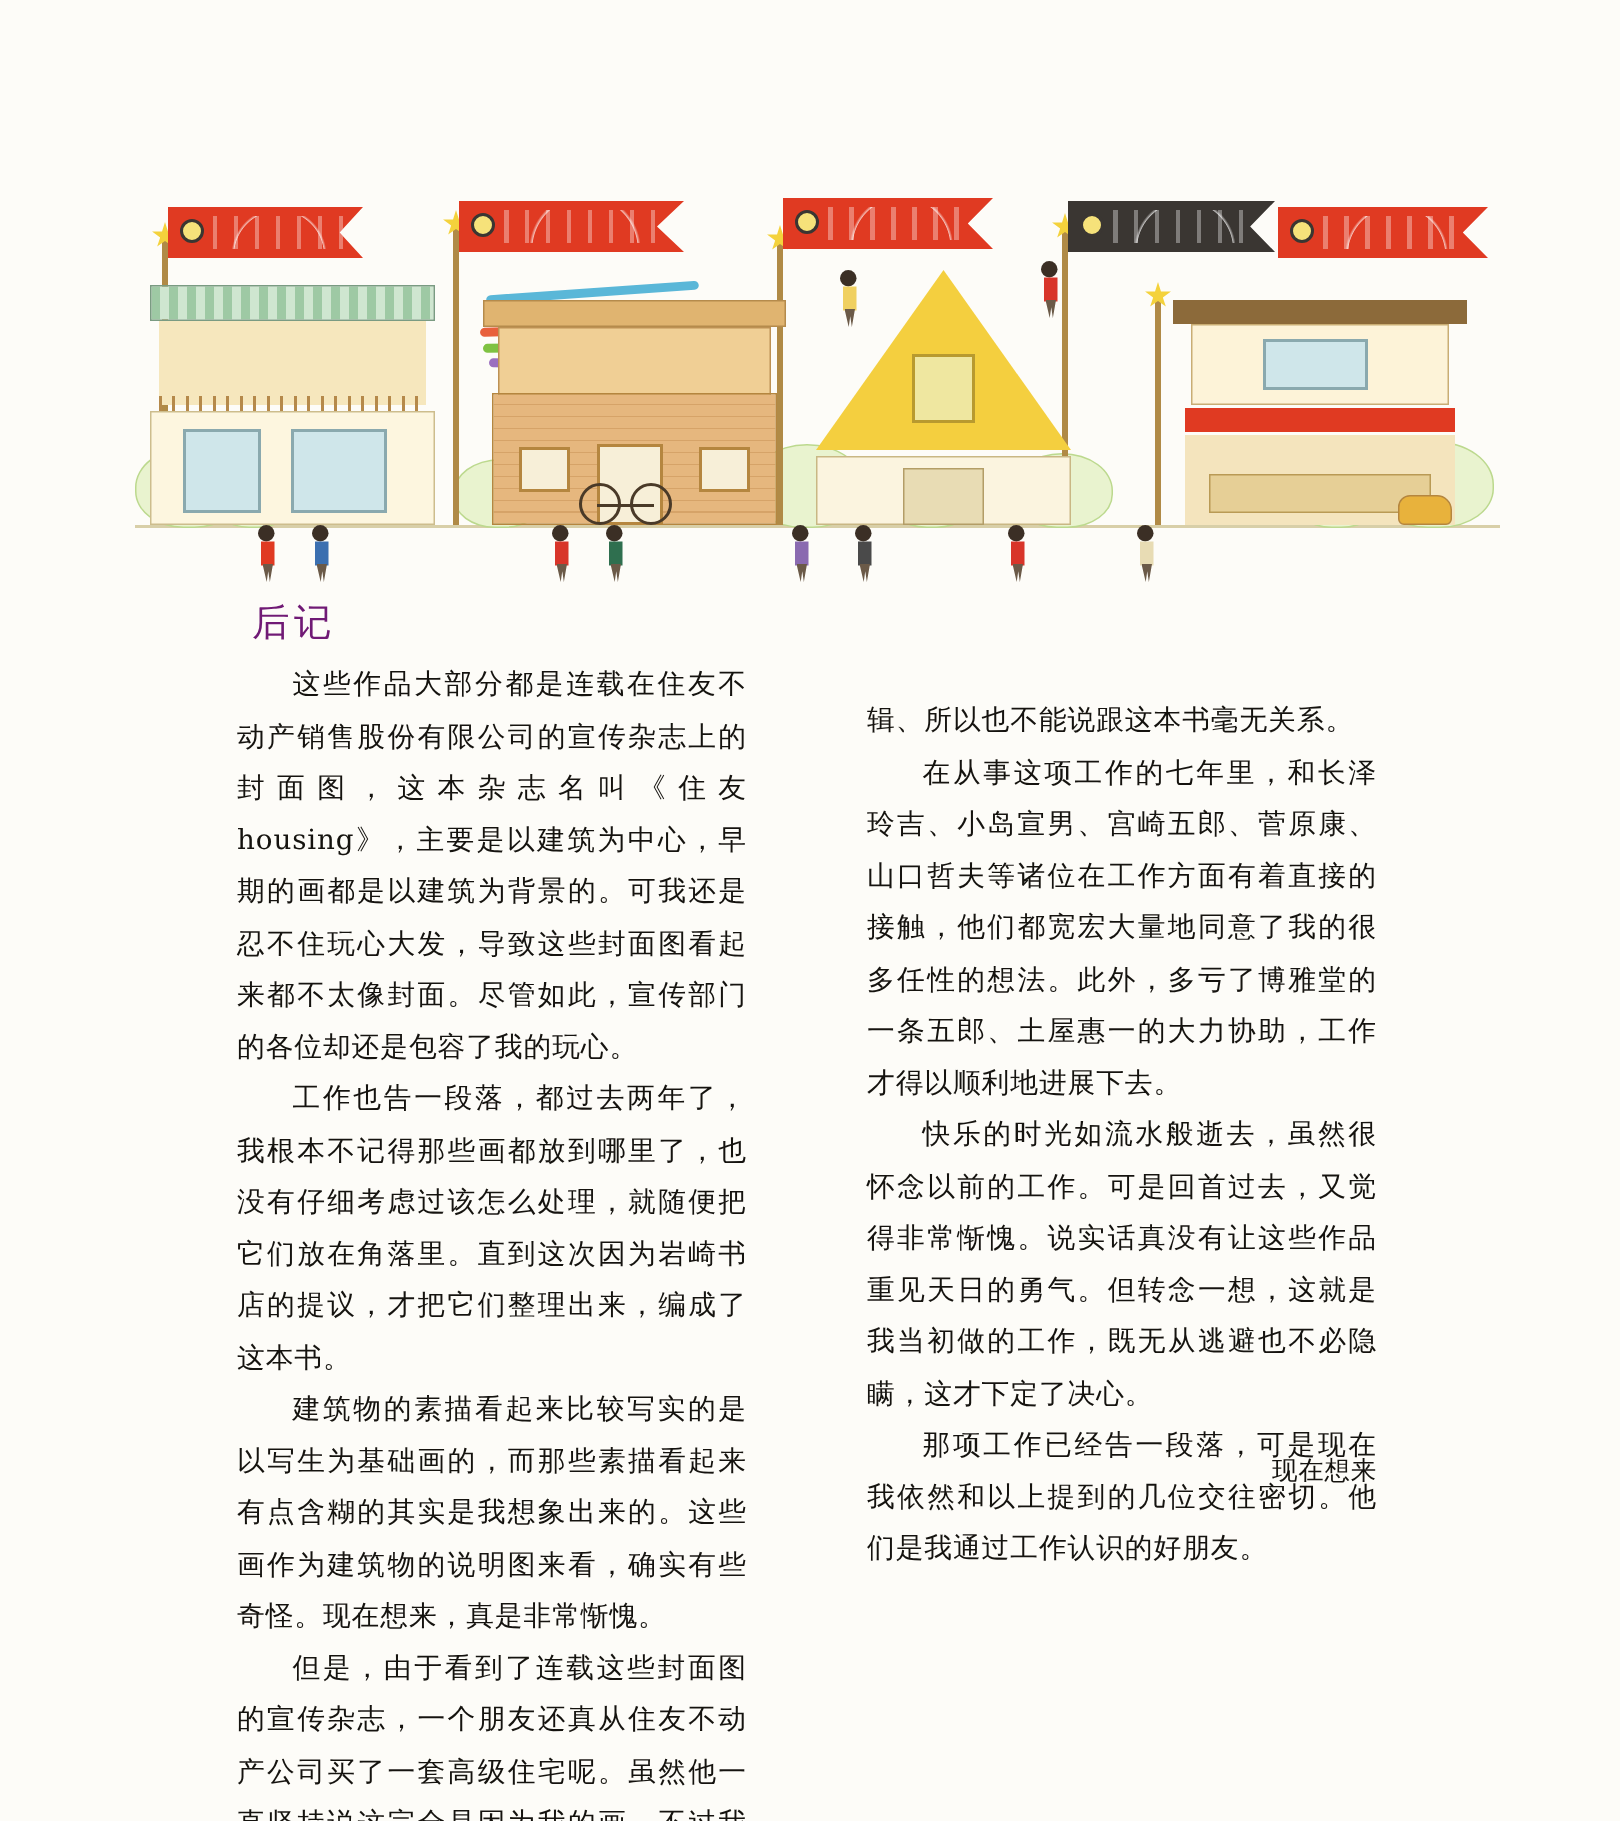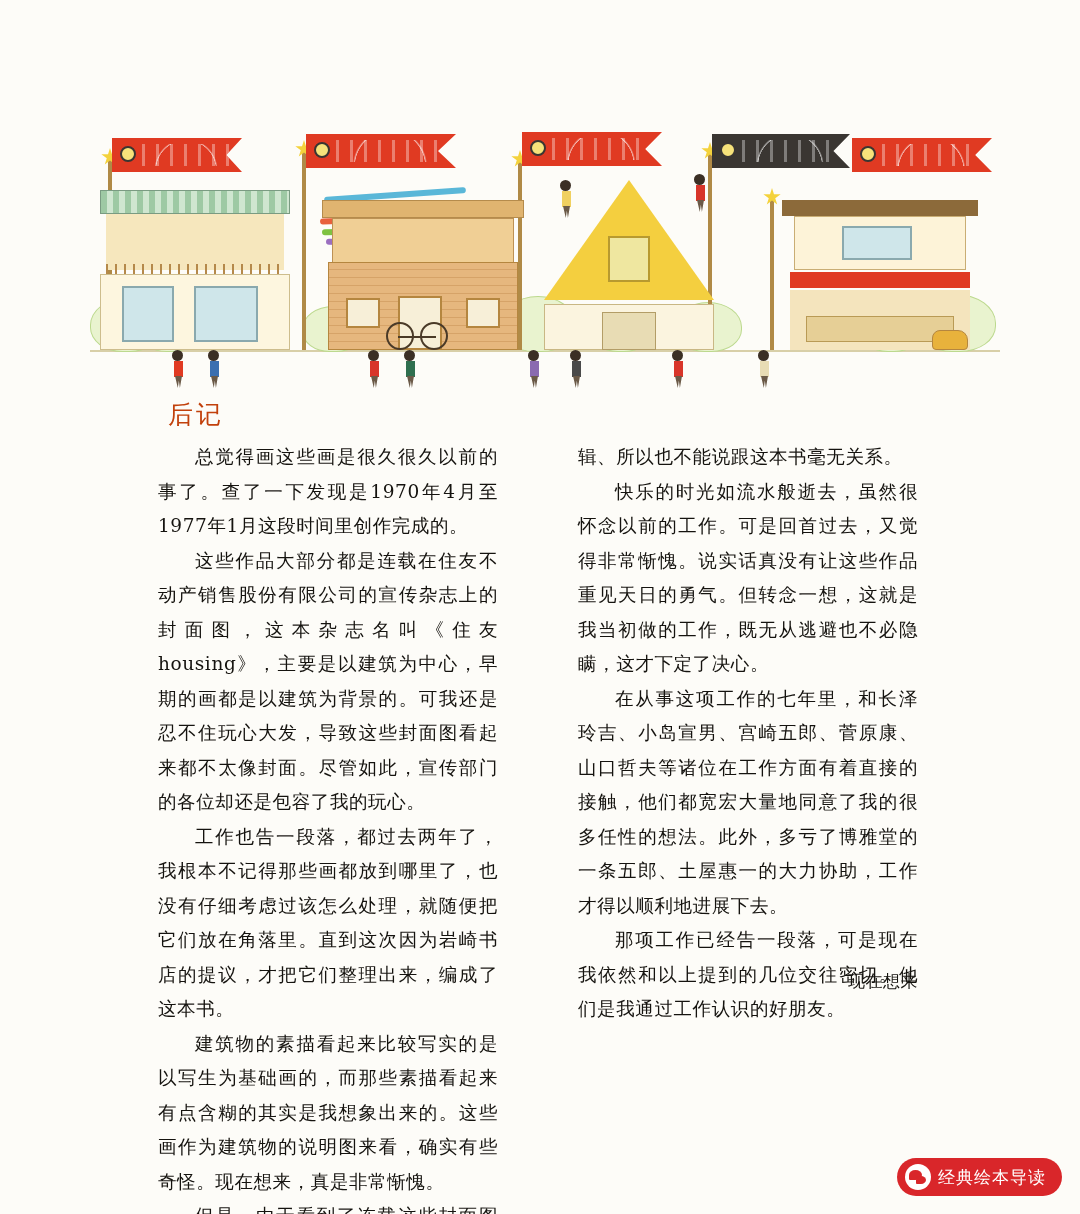--- a/index.html
+++ b/index.html
@@ -132,39 +132,39 @@
     background: #6b5a48;
     clip-path: polygon(0 0, 100% 0, 70% 100%, 55% 40%, 40% 100%);
   }
   
   .postscript-title {
     position: absolute;
     left: 168px;
     top: 398px;
     font-size: 25px;
     letter-spacing: 3px;
-    color: #c2410c;
+    color: #701a75;
     font-family: "DejaVu Serif", serif;
   }
   .col {
     position: absolute;
     width: 340px;
     font-size: 18.5px;
     line-height: 34.5px;
     color: #15130f;
     text-align: justify;
     letter-spacing: 0.6px;
     font-family: "DejaVu Serif", serif;
   }
   .col p {
     margin: 0;
     text-indent: 2em;
   }
   .col.left { left: 158px; top: 440px; }
-  .col.right { left: 578px; top: 440px; }
+  .col.right { left: 578px; top: 464px; }
   .signature {
     position: absolute;
     left: 578px;
     top: 966px;
     width: 340px;
     text-align: right;
     font-size: 17px;
     line-height: 30px;
     color: #15130f;
     font-family: "DejaVu Serif", serif;
@@ -349,37 +349,32 @@
       <span class="head"></span>
       <span class="torso" style="background:#d8352a;"></span>
       <span class="legs"></span>
     </div>
     <div style="position:absolute;left:862px;bottom:20px;width:34px;height:18px;background:#e8b23c;border-radius:8px 10px 4px 4px;border:1px solid #b5863f;"></div>
   </div>
 
   <div class="postscript-title">后记</div>
 
   <div class="col left">
-    <p>总觉得画这些画是很久很久以前的事了。查了一下发现是1970年4月至1977年1月这段时间里创作完成的。</p>
     <p>这些作品大部分都是连载在住友不动产销售股份有限公司的宣传杂志上的封面图，这本杂志名叫《住友housing》，主要是以建筑为中心，早期的画都是以建筑为背景的。可我还是忍不住玩心大发，导致这些封面图看起来都不太像封面。尽管如此，宣传部门的各位却还是包容了我的玩心。</p>
     <p>工作也告一段落，都过去两年了，我根本不记得那些画都放到哪里了，也没有仔细考虑过该怎么处理，就随便把它们放在角落里。直到这次因为岩崎书店的提议，才把它们整理出来，编成了这本书。</p>
     <p>建筑物的素描看起来比较写实的是以写生为基础画的，而那些素描看起来有点含糊的其实是我想象出来的。这些画作为建筑物的说明图来看，确实有些奇怪。现在想来，真是非常惭愧。</p>
     <p>但是，由于看到了连载这些封面图的宣传杂志，一个朋友还真从住友不动产公司买了一套高级住宅呢。虽然他一直坚持说这完全是因为我的画。不过我觉得这只不过是巧合罢了。</p>
 
   </div>
 
   <div class="col right">
     <p style="text-indent:0;">辑、所以也不能说跟这本书毫无关系。</p>
+    <p>在从事这项工作的七年里，和长泽玲吉、小岛宣男、宫崎五郎、菅原康、山口哲夫等诸位在工作方面有着直接的接触，他们都宽宏大量地同意了我的很多任性的想法。此外，多亏了博雅堂的一条五郎、土屋惠一的大力协助，工作才得以顺利地进展下去。</p>
     <p>快乐的时光如流水般逝去，虽然很怀念以前的工作。可是回首过去，又觉得非常惭愧。说实话真没有让这些作品重见天日的勇气。但转念一想，这就是我当初做的工作，既无从逃避也不必隐瞒，这才下定了决心。</p>
-    <p>在从事这项工作的七年里，和长泽玲吉、小岛宣男、宫崎五郎、菅原康、山口哲夫等诸位在工作方面有着直接的接触，他们都宽宏大量地同意了我的很多任性的想法。此外，多亏了博雅堂的一条五郎、土屋惠一的大力协助，工作才得以顺利地进展下去。</p>
     <p>那项工作已经告一段落，可是现在我依然和以上提到的几位交往密切。他们是我通过工作认识的好朋友。</p>
   </div>
 
   <div class="signature">
     <div>现在想来</div>
   </div>
 
-  <div class="badge">
-    <span class="wx"></span>
-    <span>经典绘本导读</span>
-  </div>
 
 </div>
 
 </body></html>

